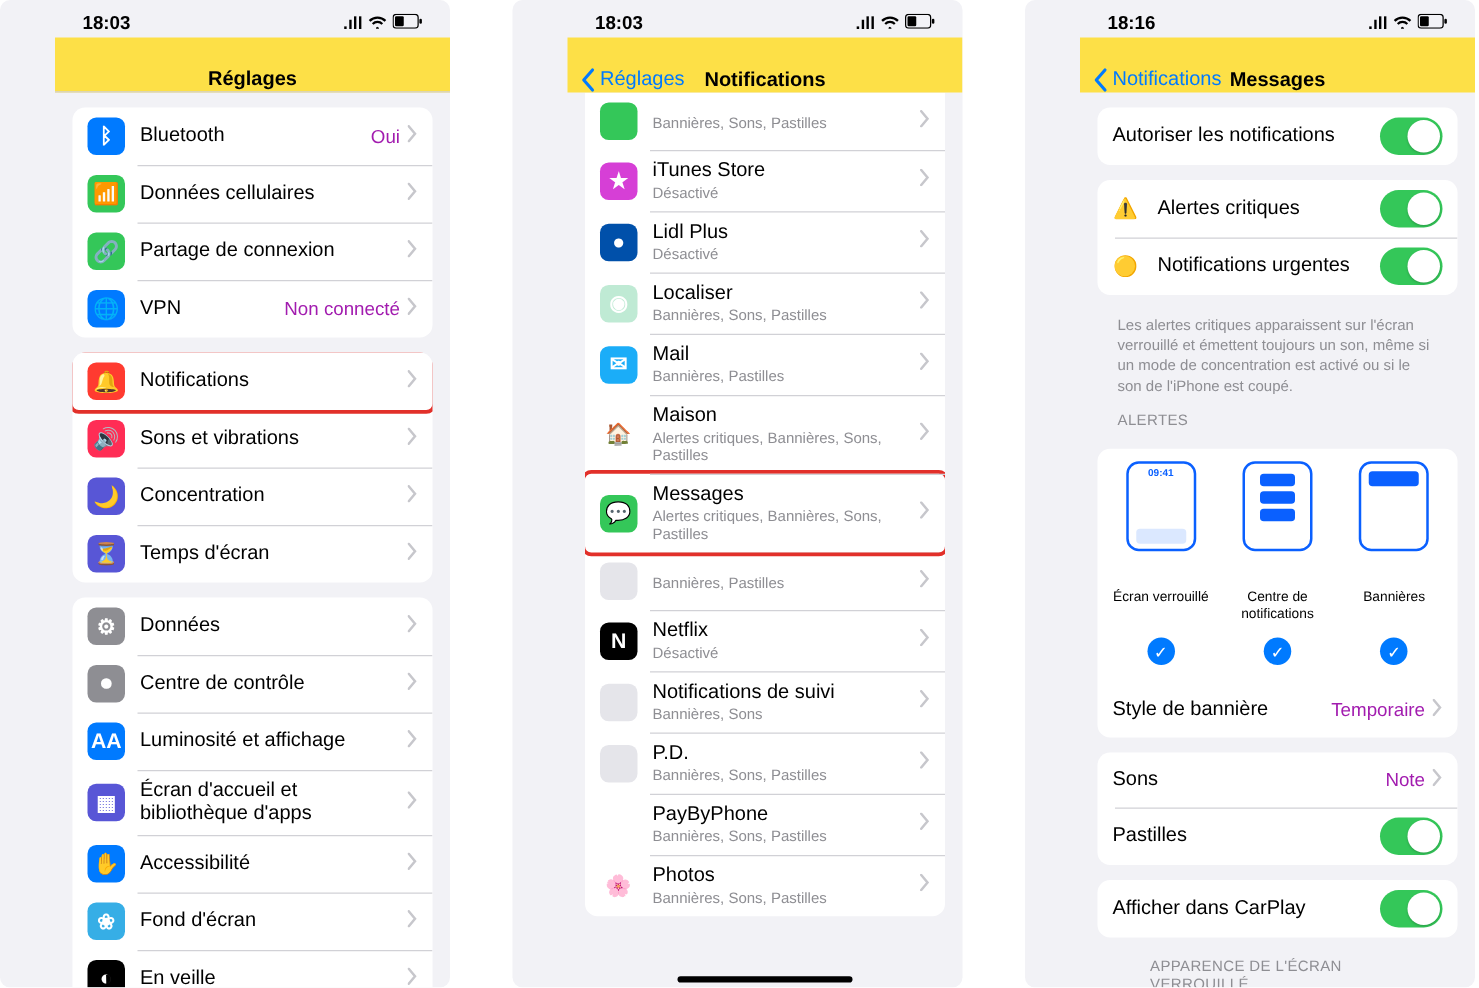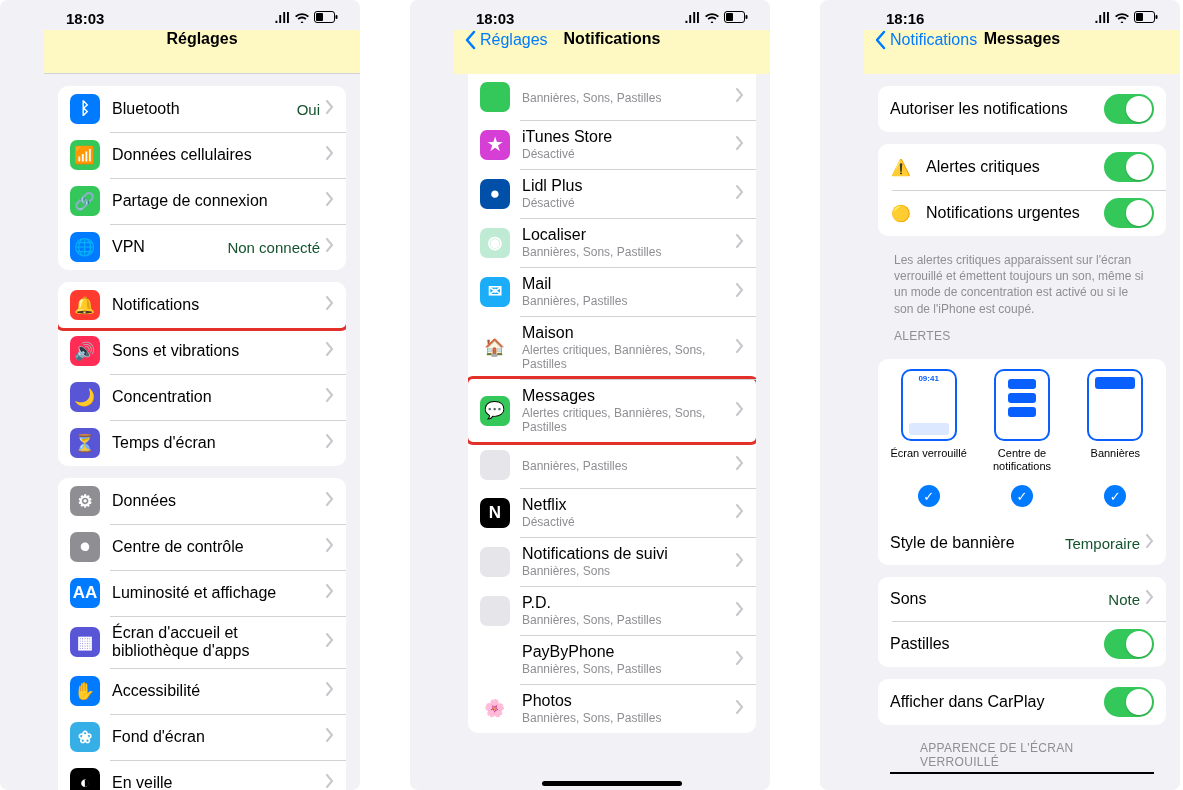--- a/index.html
+++ b/index.html
@@ -27,28 +27,28 @@
     align-items: center;
     padding: 6px 22px 0 22px;
     height: 30px;
     font-weight: 600;
     font-size: 15px;
     color: #000;
   }
   .status-icons { display:flex; gap:4px; align-items:center; font-size:14px; }
   .header {
     display:flex;
-    align-items:flex-start;
+    align-items:flex-end;
     justify-content:center;
     position:relative;
     height:44px;
     font-size:16px;
     font-weight:600;
     border-bottom:0.5px solid #d1d1d6;
-    background:#fef9c3;
+    background:#fde047;
   }
   .header.no-border { border-bottom:none; }
   .back {
     position:absolute;
     left:10px;
     display:flex;
     align-items:center;
     color:#007aff;
     font-weight:400;
     font-size:16px;
@@ -86,21 +86,21 @@
     display:flex;
     align-items:center;
     justify-content:center;
     font-size:16px;
     color:#fff;
     font-weight:bold;
   }
   .row-text { flex:1; display:flex; flex-direction:column; }
   .row-title { font-size:16px; color:#000; }
   .row-sub { font-size:12px; color:#8e8e93; margin-top:1px; }
-  .row-value { font-size:15px; color:#14532d; margin-right:6px; }
+  .row-value { font-size:15px; color:#a21caf; margin-right:6px; }
   .chevron { color:#c7c7cc; }
   .chevron svg { width:8px; height:14px; }
   .hl { border:3px solid #e2302a; border-radius:8px; margin:-3px; z-index:2; position:relative; }
   .section-header {
     font-size:12px;
     color:#8e8e93;
     padding:4px 30px;
     text-transform:uppercase;
     letter-spacing:0.3px;
   }
@@ -136,21 +136,21 @@
     border:2px solid #0a60ff;
     border-radius:10px;
     position:relative;
     margin-bottom:6px;
     background:#fff;
   }
   .alert-preview.lock::before{content:"09:41";position:absolute;top:3px;left:0;right:0;font-size:8px;color:#0a60ff;text-align:center;font-weight:600;}
   .alert-preview.lock::after{content:"";position:absolute;bottom:4px;left:6px;right:6px;height:12px;background:#dbe8ff;border-radius:3px;}
   .alert-preview.center div{position:absolute;left:12px;right:12px;height:10px;background:#0a60ff;border-radius:3px;}
   .alert-preview.banner::before{content:"";position:absolute;top:6px;left:6px;right:6px;height:12px;background:#0a60ff;border-radius:3px;}
-  .alert-label { font-size:11px; color:#000; text-align:center; line-height:1.2; min-height:26px; }
+  .alert-label { font-size:11px; color:#000; text-align:center; line-height:1.2; min-height:26px;margin-top:25px; }
   .check-row { display:flex; justify-content:space-around; padding:6px 4px 14px 4px; }
   .check {
     width:22px;height:22px;border-radius:50%;
     background:#007aff;display:flex;align-items:center;justify-content:center;color:#fff;font-size:13px;
   }
   .home-ind { width:140px;height:5px;background:#000;border-radius:3px;margin:4px auto; }
   .icon-glyph{font-size:17px;}
   .warn-icon{width:22px;height:22px;display:flex;align-items:center;justify-content:center;font-size:16px;margin-right:14px;}
 </style>
 </head>

